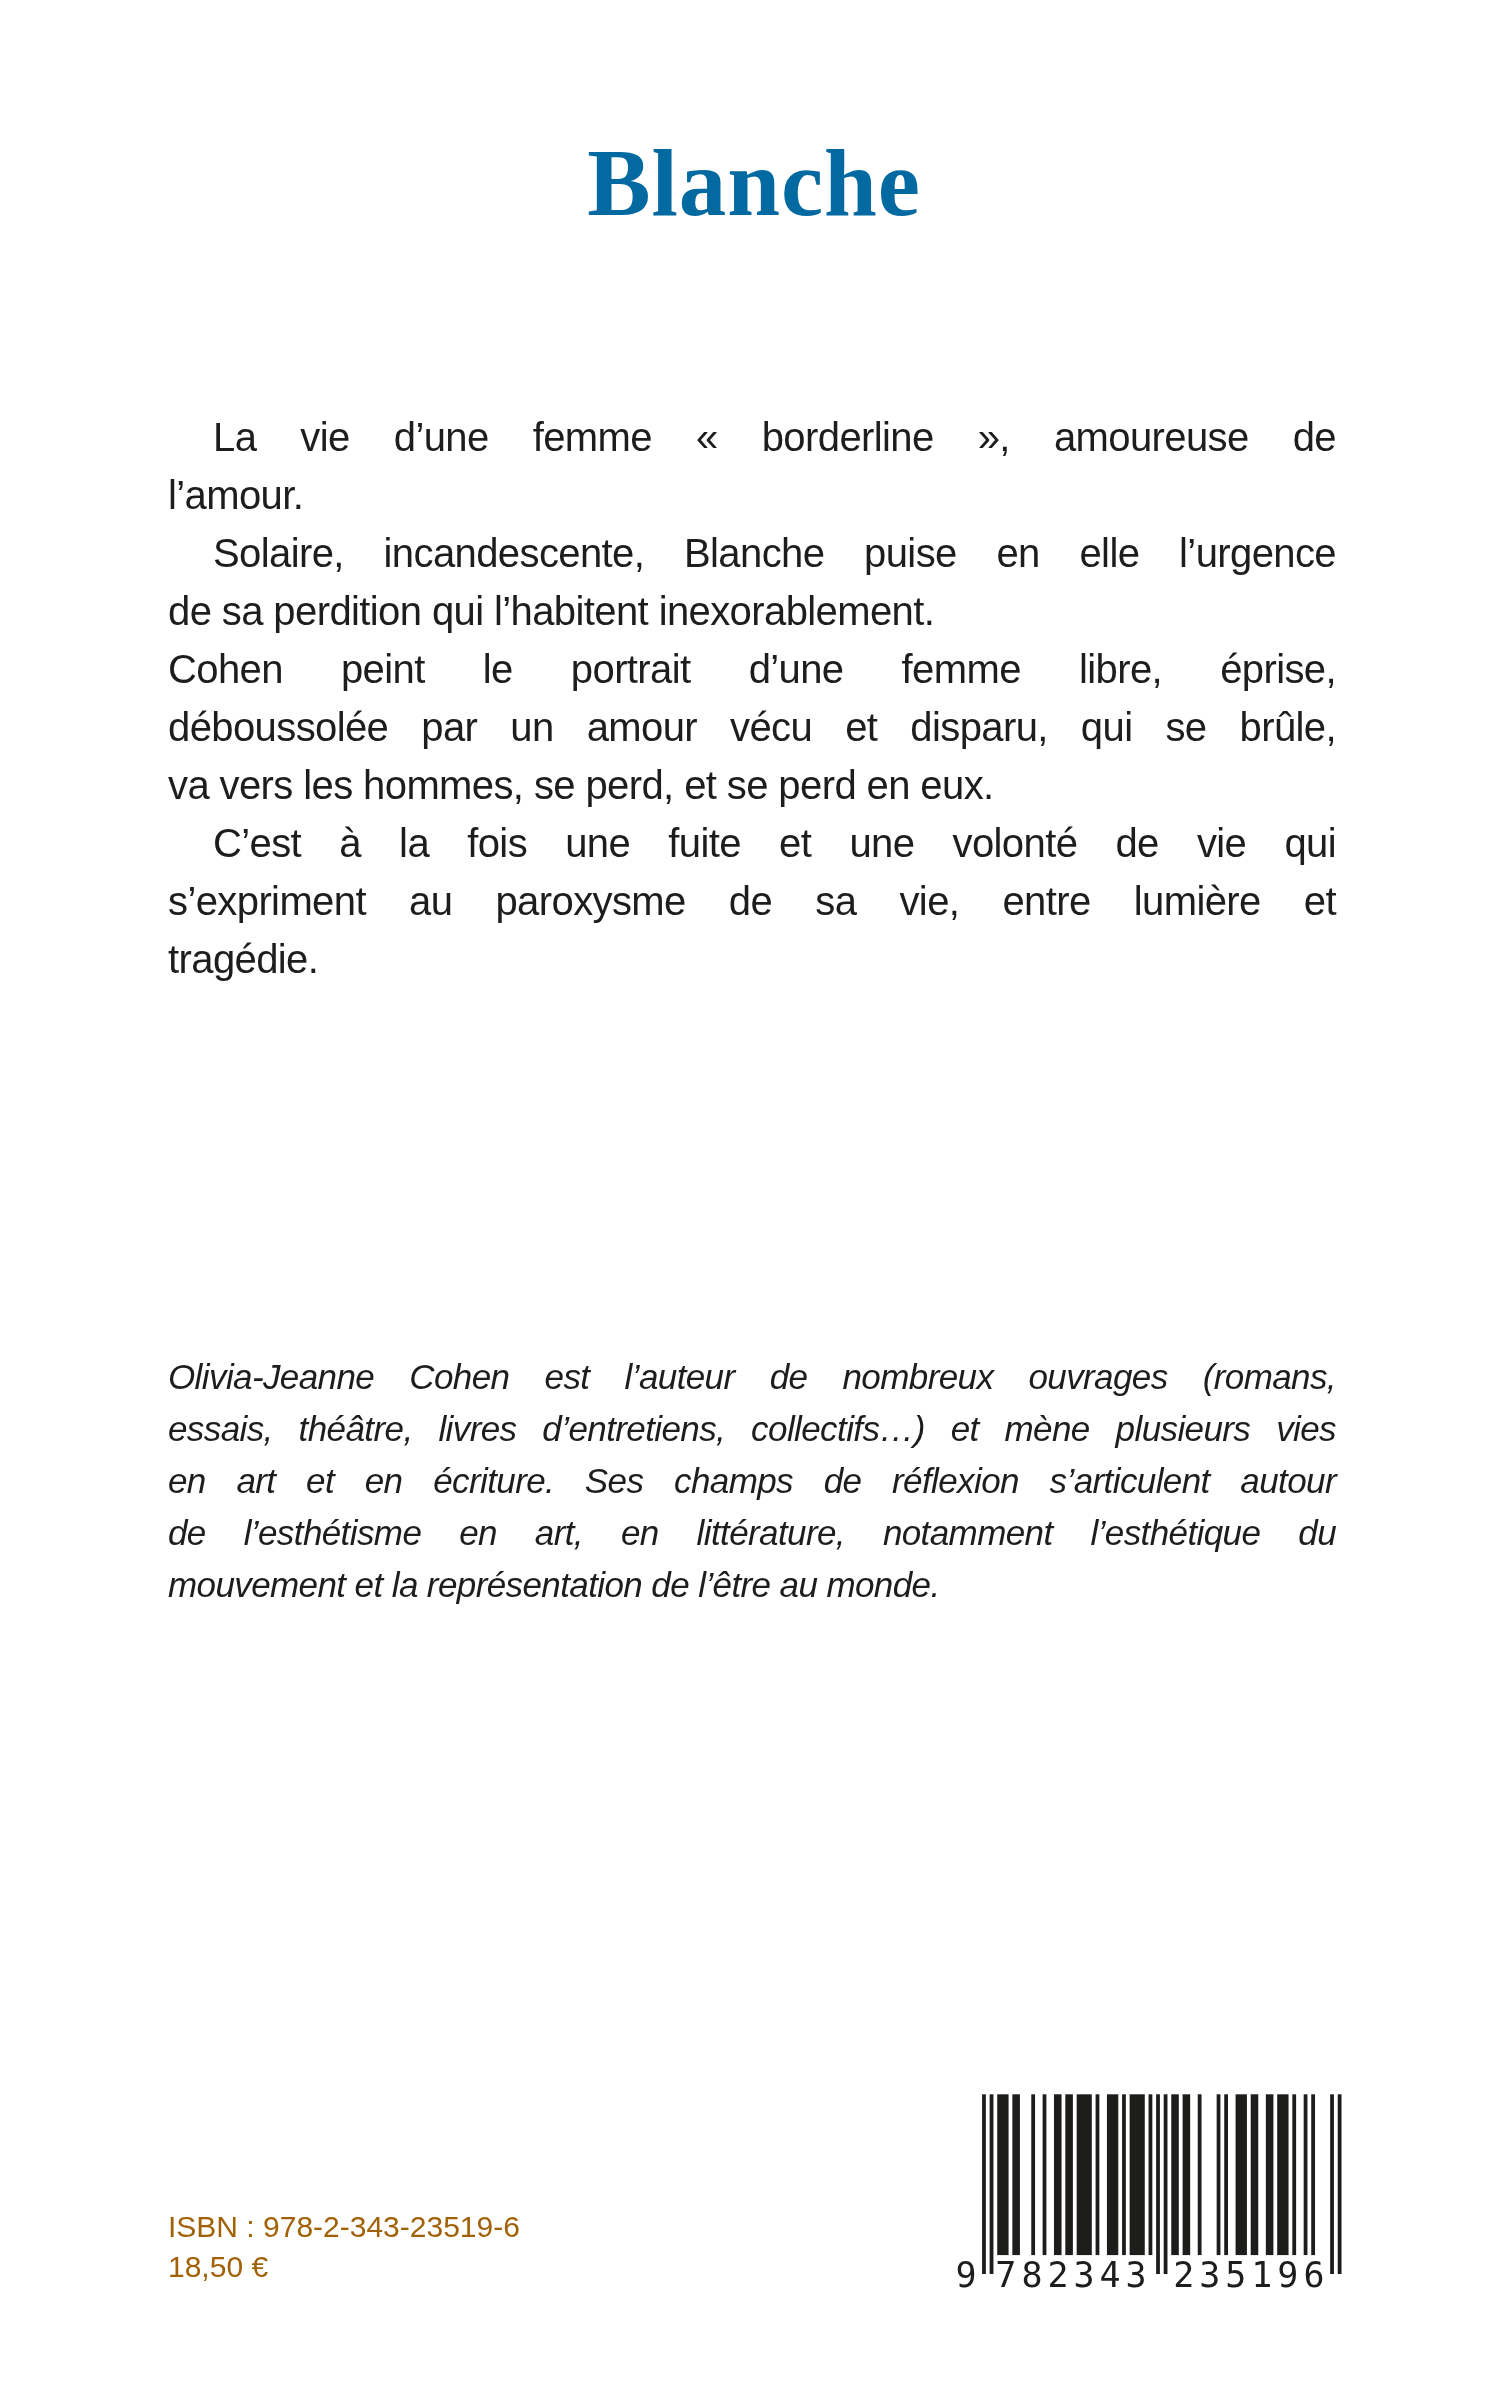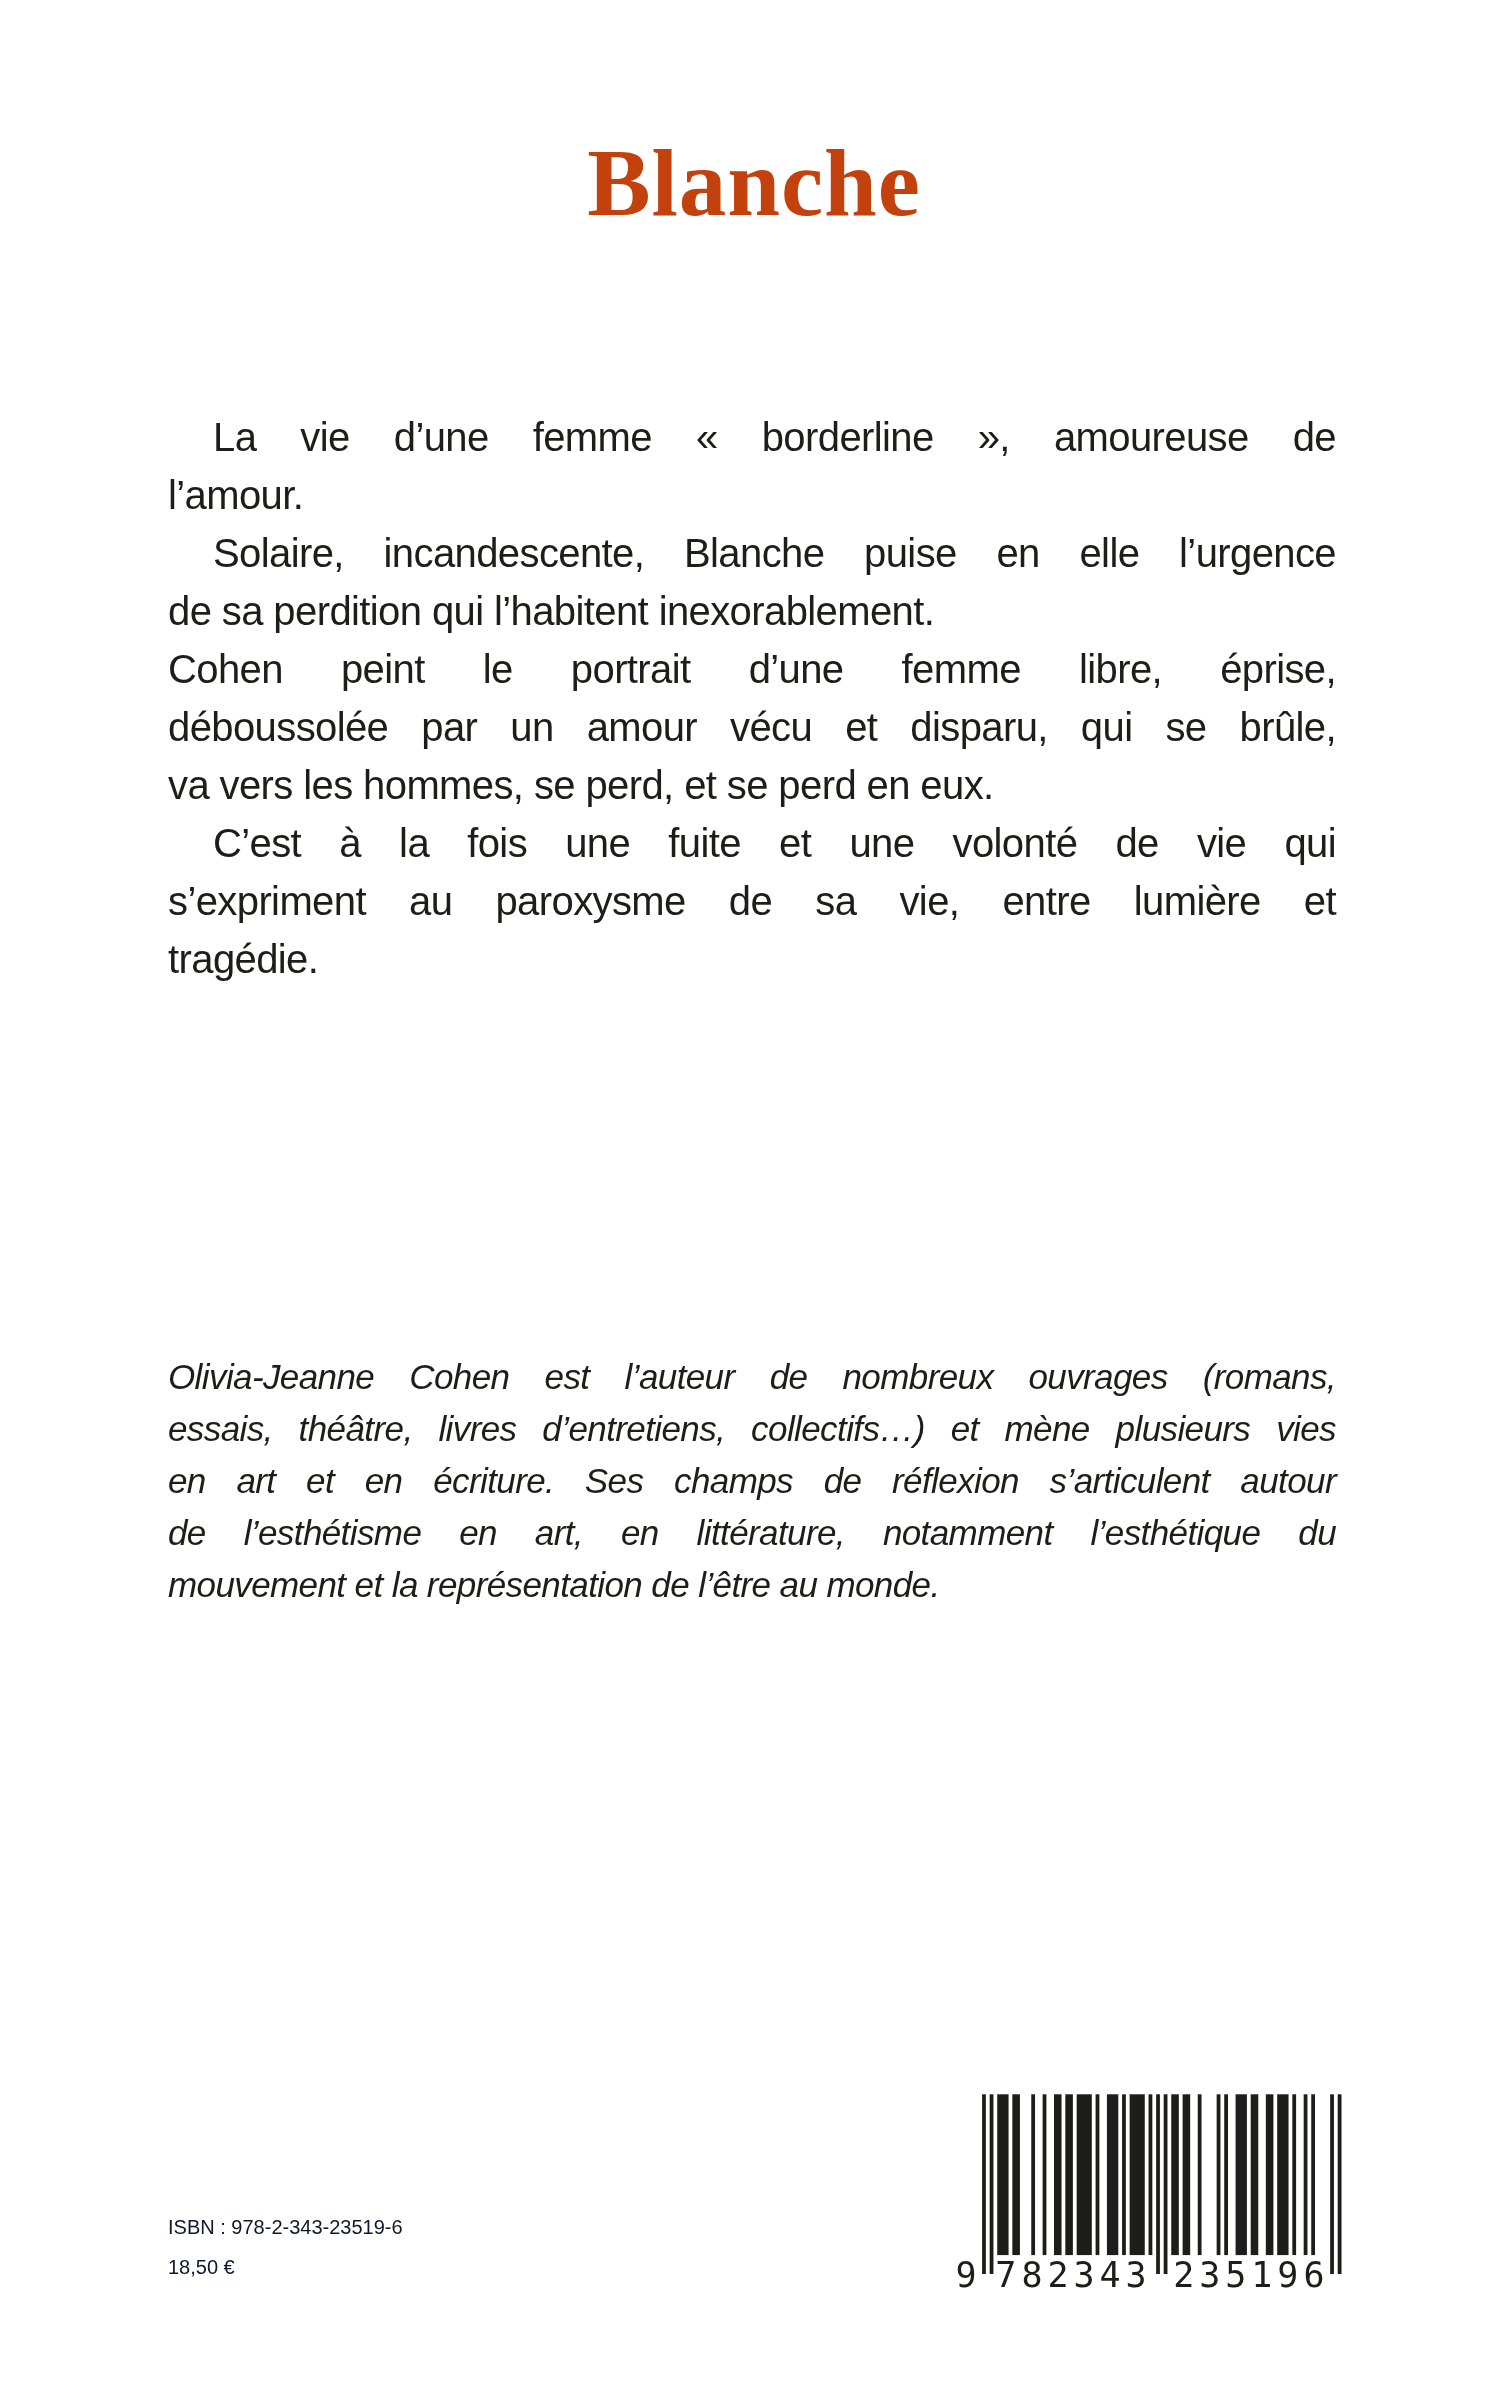--- a/index.html
+++ b/index.html
@@ -66,23 +66,23 @@
       line-height: 52px;
     }
     .bio .author-name {
       font-weight: normal;
     }
     .isbn-block {
       position: absolute;
       left: 168px;
       top: 2207px;
       font-family: "Liberation Sans", sans-serif;
-      font-size: 20px;
+      font-size: 30px;
       line-height: 40px;
-      color: #0f172a;
+      color: #a16207;
     }
     .isbn-block div {
       white-space: nowrap;
     }
     .barcode {
       position: absolute;
       left: 946px;
       top: 2082px;
       width: 407px;
       height: 227px;
@@ -92,21 +92,21 @@
     }
     .barcode text {
       font-family: "DejaVu Sans Mono", "Liberation Mono", monospace;
       font-size: 37px;
       fill: #1d1d1b;
     }
   </style>
 </head>
 <body>
 
-<h1 class="title" style="color: #c2410c;">Blanche</h1>
+<h1 class="title" style="color: #0369a1;">Blanche</h1>
 
 <div class="blurb">
 
   <span class="line indent">La vie d’une femme « borderline », amoureuse de</span>
   <span class="line last">l’amour.</span>
 
   <span class="line indent">Solaire, incandescente, Blanche puise en elle l’urgence</span>
   <span class="line last">de sa perdition qui l’habitent inexorablement.</span>
 
   <span class="line">Cohen peint le portrait d’une femme libre, éprise,</span>

